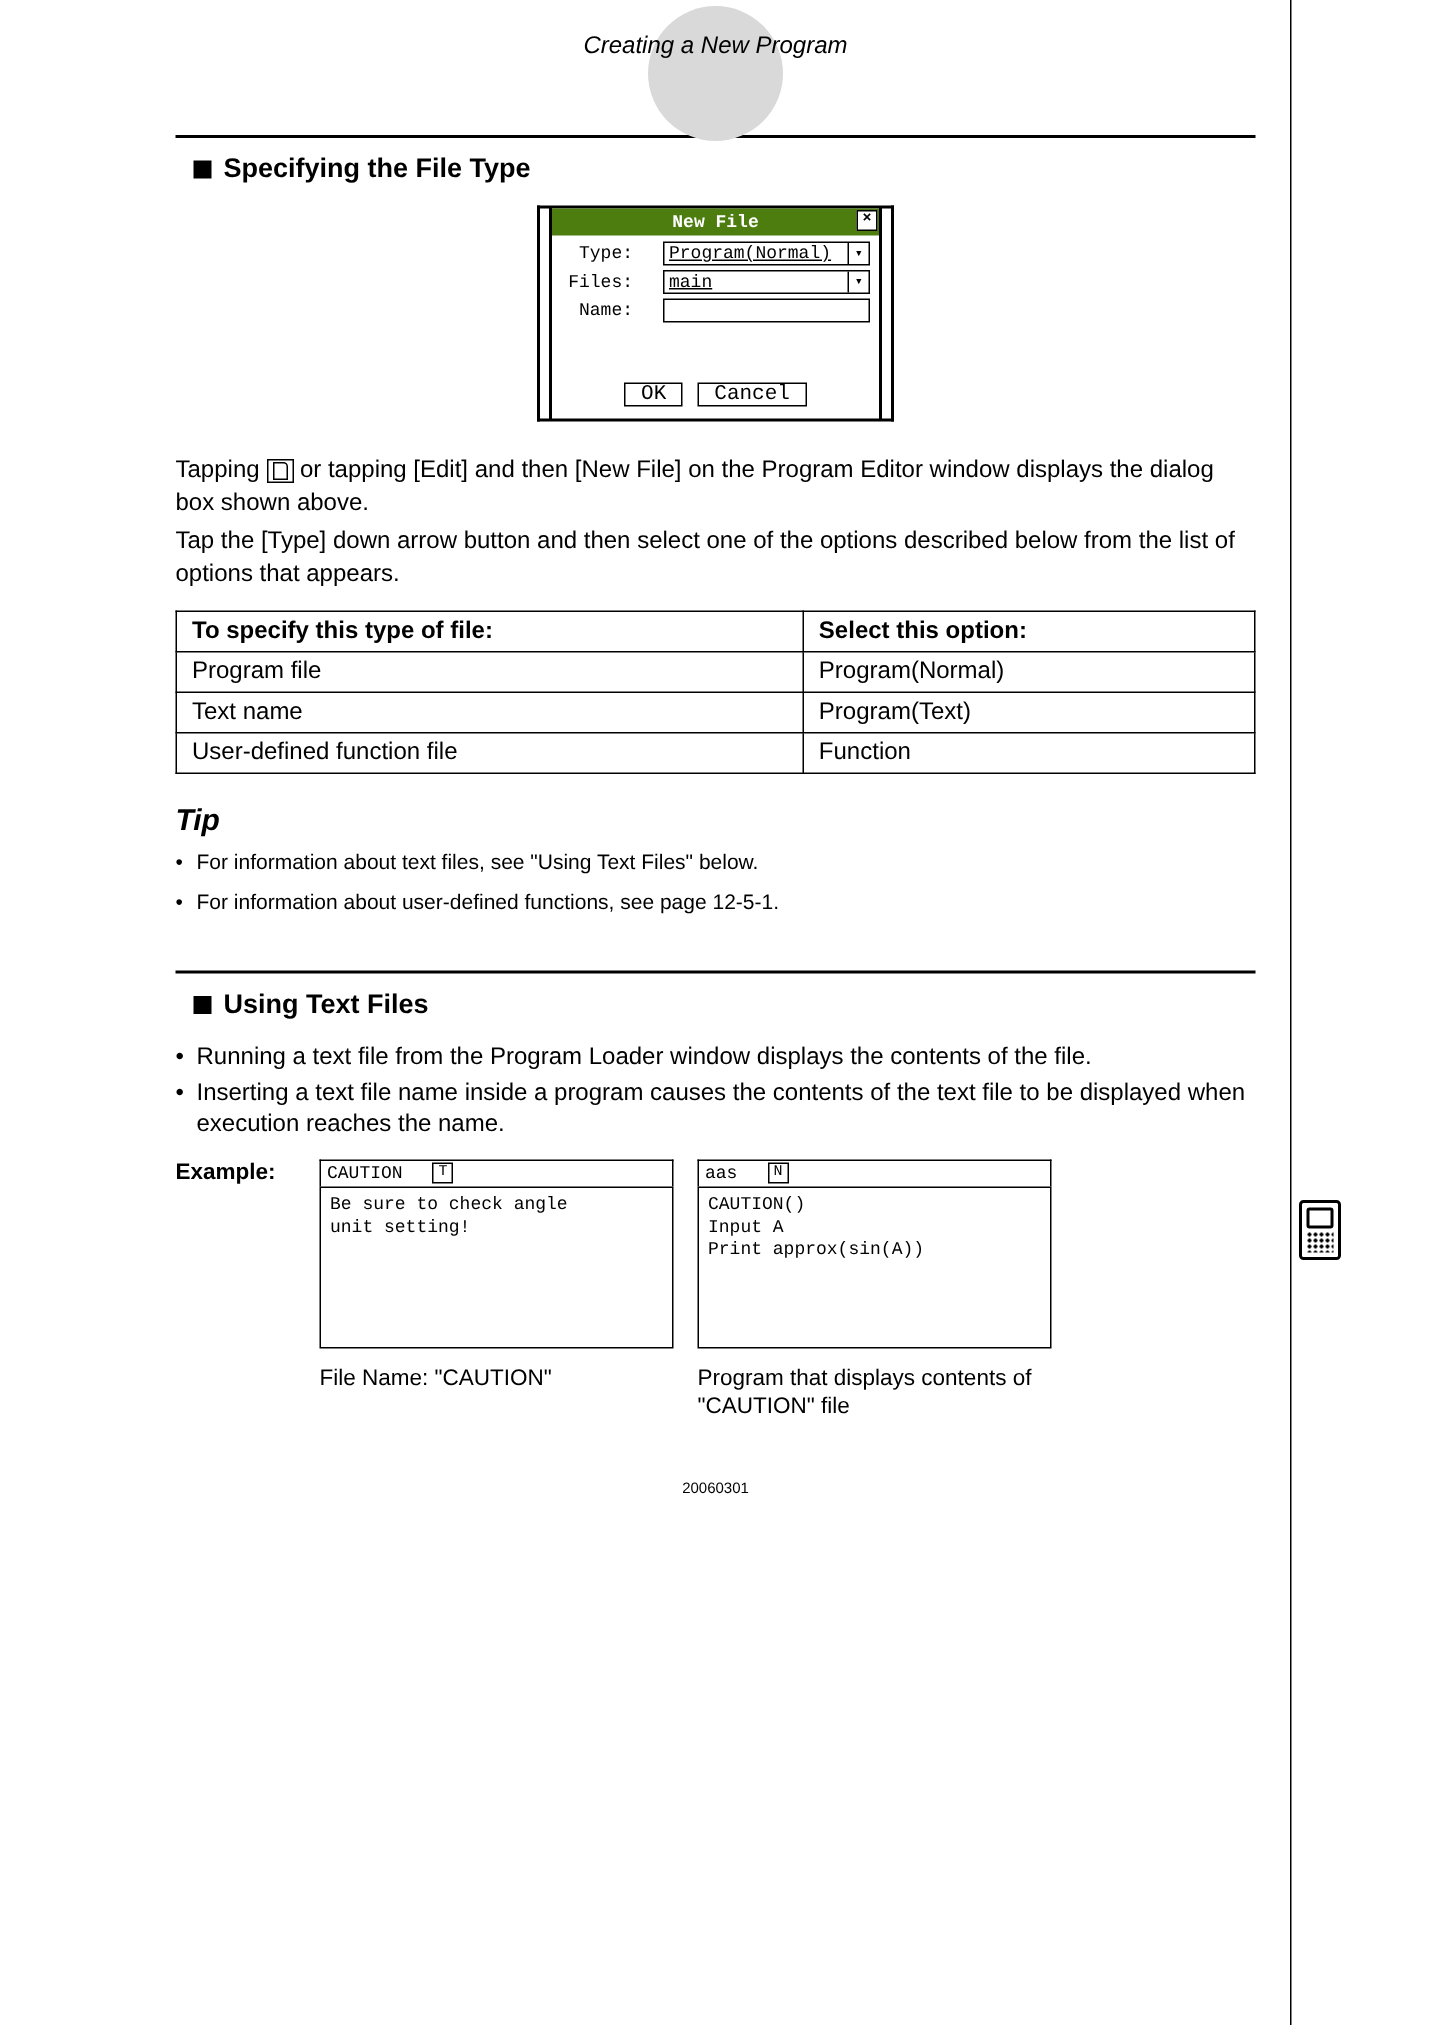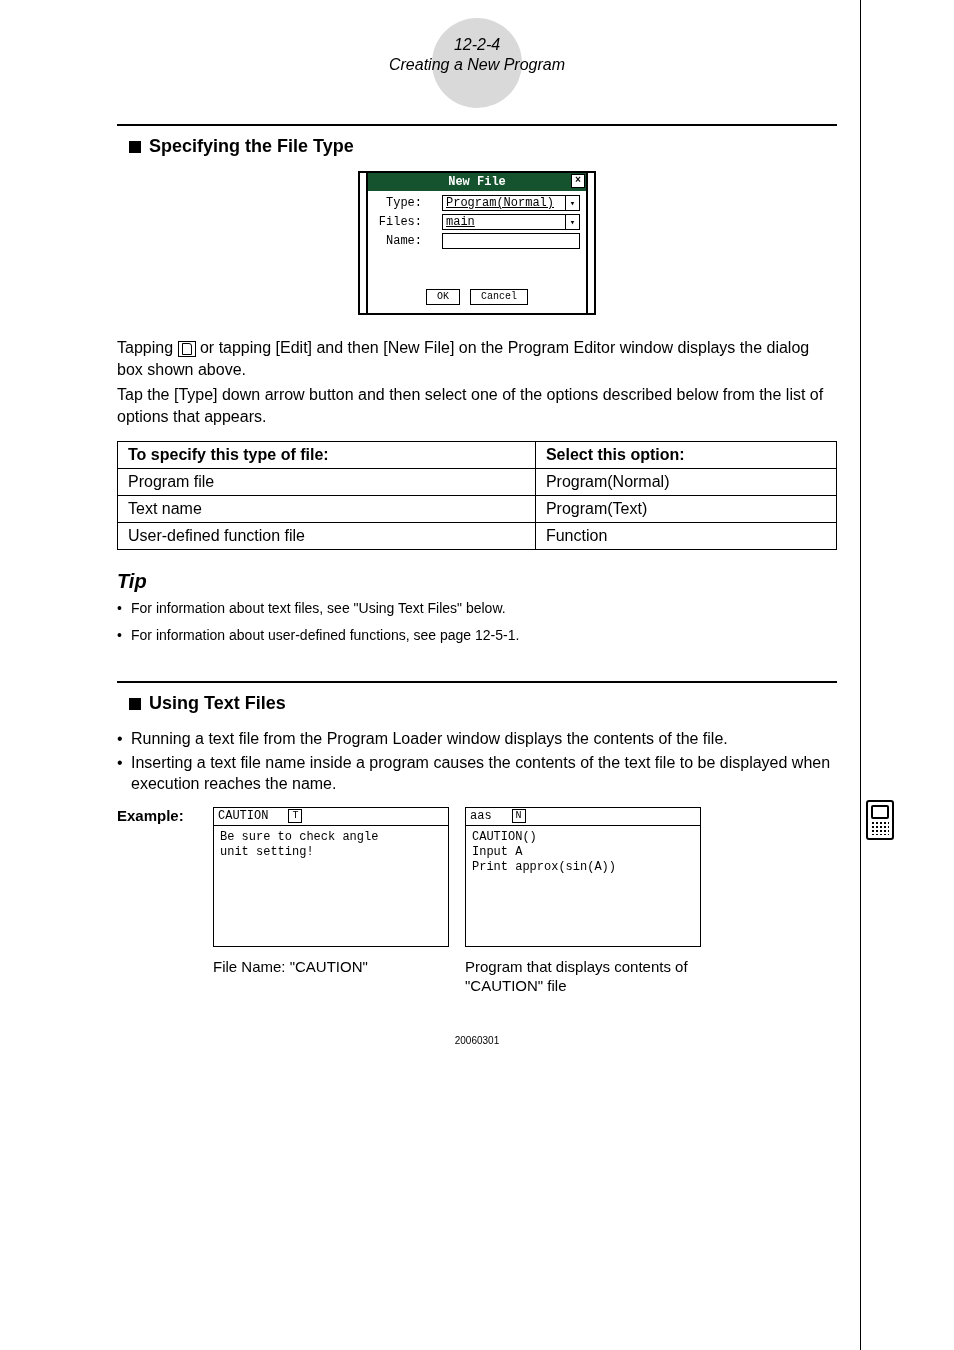--- a/index.html
+++ b/index.html
@@ -86,21 +86,21 @@
     margin: 8px 0 22px;
   }
   .dialog {
     width: 222px;
     border: 2px solid #000;
     background: #fff;
     font-family: "Courier New", monospace;
     font-size: 12px;
   }
   .dialog-title {
-    background: #14532d;
+    background: #4d7c0f;
     color: #fff;
     display: flex;
     align-items: center;
     justify-content: center;
     position: relative;
     height: 18px;
     font-weight: bold;
   }
   .dialog-title .x {
     position: absolute;
@@ -150,21 +150,21 @@
   .dbtns {
     display: flex;
     justify-content: center;
     gap: 10px;
     margin-top: 40px;
   }
   .dbtn {
     border: 1px solid #000;
     padding: 0 10px;
     height: 16px;
-    font-size: 10px;
+    font-size: 14px;
     line-height: 14px;
     text-align: center;
   }
 
   
   .dialog-outer {
     display: flex;
     align-items: stretch;
   }
   .sliver {
@@ -274,21 +274,21 @@
     border: 1px solid #000;
     width: 14px;
     height: 14px;
     font-size: 10px;
     line-height: 12px;
     text-align: center;
     margin-left: 20px;
   }
   .mini-body {
     border: 1px solid #000;
-    height: 122px;
+    height: 108px;
     padding: 4px 6px;
     font-family: "Courier New", monospace;
     font-size: 12px;
     line-height: 1.25;
     white-space: pre-line;
   }
   .mini-caption {
     font-size: 15px;
     margin-top: 10px;
     line-height: 1.3;
@@ -339,21 +339,20 @@
 
 <div class="side-icon">
   <div class="screen"></div>
   <div class="keys"></div>
 </div>
 
 <div class="page">
 
   <div class="header-badge">
     <div class="header-circle"></div>
-    <div class="header-num">12-2-4</div>
     <div class="header-title">Creating a New Program</div>
   </div>
 
   <div class="content">
 
     <div class="rule"></div>
     <div class="section-heading">
       <span class="square-bullet"></span>
       <span>Specifying the File Type</span>
     </div>

